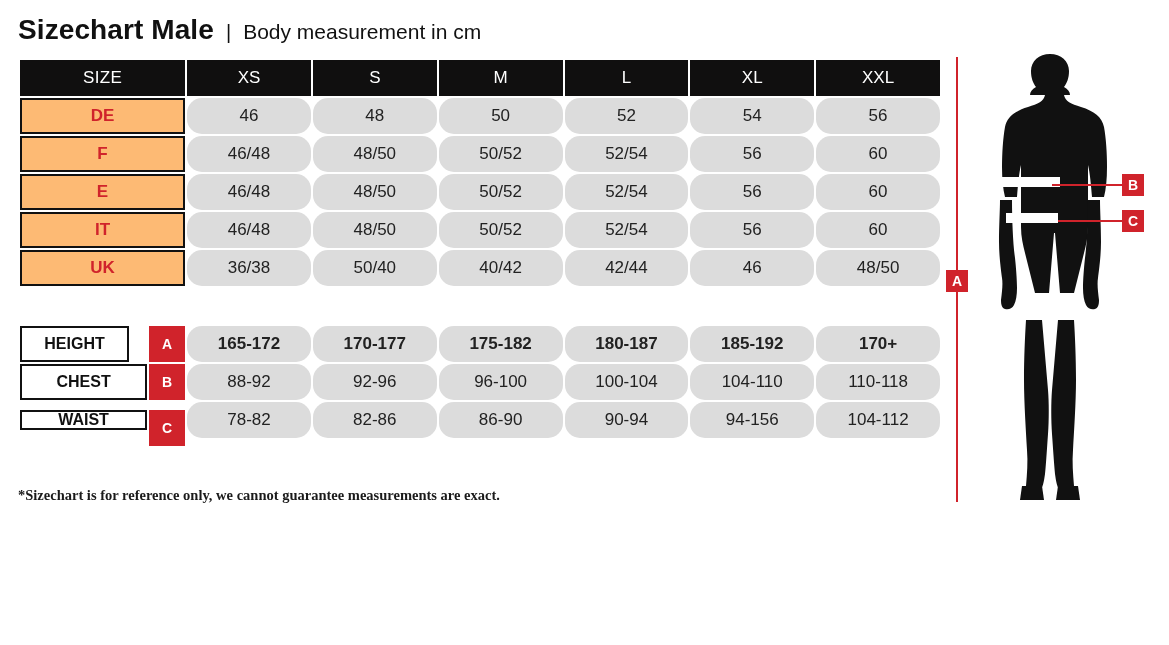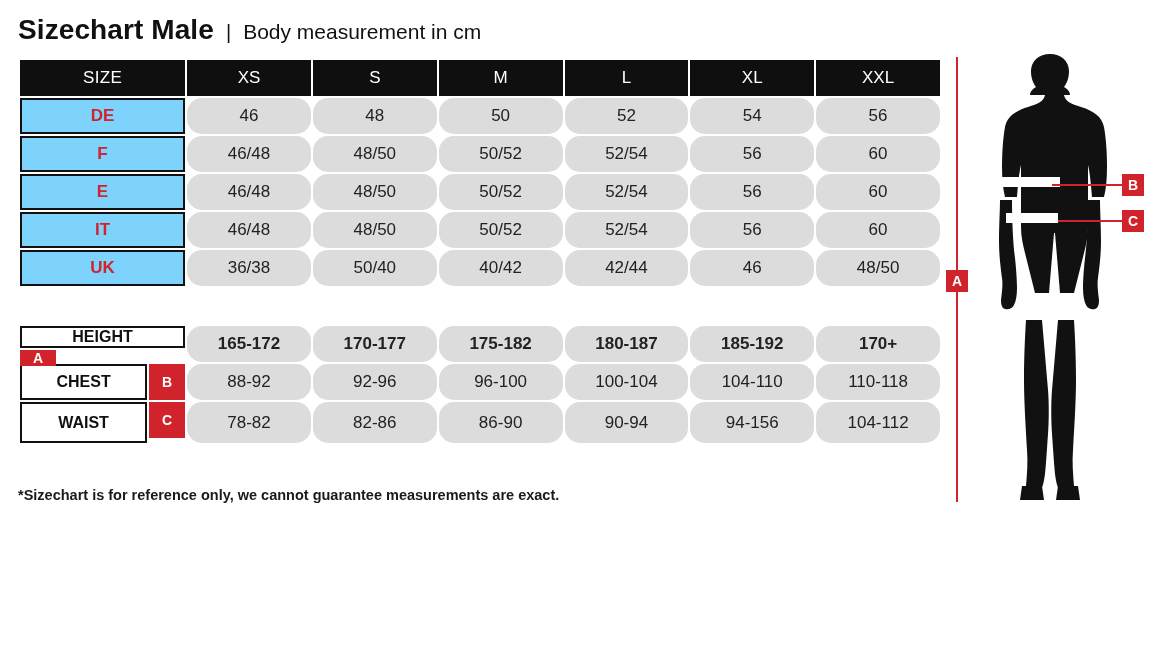--- a/index.html
+++ b/index.html
@@ -77,21 +77,21 @@
     color: #ffffff;
     font-size: 17.5px;
     letter-spacing: 0.3px;
   }
   .cell-head-size {
     background: #100f0f;
     color: #ffffff;
     font-size: 17.5px;
   }
   .cell-country {
-    background: #7dd3fc;
+    background: #fdba74;
     border: 2px solid #111111;
     color: #d0232b;
     font-weight: bold;
     font-size: 17.5px;
     box-sizing: border-box;
   }
   .cell-value {
     background: #dcdcdc;
     color: #222222;
     font-size: 17px;
@@ -115,20 +115,21 @@
     border: none;
   }
 
   .footnote {
     position: absolute;
     left: 18px;
     top: 487px;
     font-size: 14.5px;
     font-weight: bold;
     color: #1a1a1a;
+    font-family: Liberation Serif, serif;
   }
 
   
   .figure {
     position: absolute;
     left: 940px;
     top: 52px;
     width: 215px;
     height: 460px;
   }
@@ -258,21 +259,21 @@
           <td class="cell-value">46</td>
           <td class="cell-value">48/50</td>
         </tr>
 
         <tr class="spacer-row">
           <td colspan="7"></td>
         </tr>
 
         <tr>
           <td style="padding:0;border:none;background:transparent;">
-            <div style="display:flex;gap:2px;height:36px;flex-direction:column;">
+            <div style="display:flex;gap:20px;height:36px;">
               <div class="cell-measure" style="flex:1;display:flex;align-items:center;justify-content:center;">HEIGHT</div>
               <div class="badge" style="position:relative;left:0;top:0;width:36px;height:36px;">A</div>
             </div>
           </td>
           <td class="cell-value bold">165-172</td>
           <td class="cell-value bold">170-177</td>
           <td class="cell-value bold">175-182</td>
           <td class="cell-value bold">180-187</td>
           <td class="cell-value bold">185-192</td>
           <td class="cell-value bold">170+</td>
@@ -288,21 +289,21 @@
           <td class="cell-value">88-92</td>
           <td class="cell-value">92-96</td>
           <td class="cell-value">96-100</td>
           <td class="cell-value">100-104</td>
           <td class="cell-value">104-110</td>
           <td class="cell-value">110-118</td>
         </tr>
 
         <tr>
           <td style="padding:0;border:none;background:transparent;">
-            <div style="display:flex;gap:2px;height:41px;">
+            <div style="display:flex;gap:2px;height:20px;">
               <div class="cell-measure" style="flex:1;display:flex;align-items:center;justify-content:center;">WAIST</div>
               <div class="badge" style="position:relative;left:0;top:0;width:36px;height:36px;">C</div>
             </div>
           </td>
           <td class="cell-value">78-82</td>
           <td class="cell-value">82-86</td>
           <td class="cell-value">86-90</td>
           <td class="cell-value">90-94</td>
           <td class="cell-value">94-156</td>
           <td class="cell-value">104-112</td>

